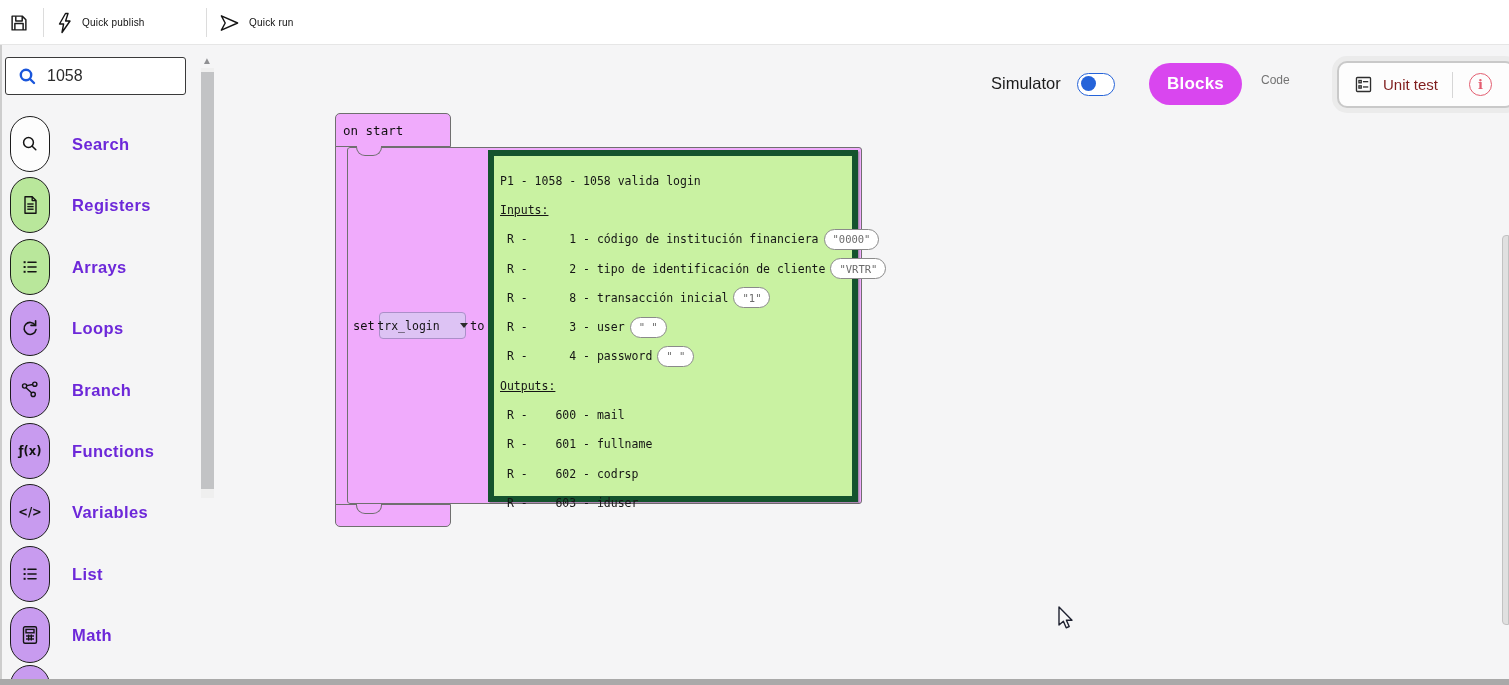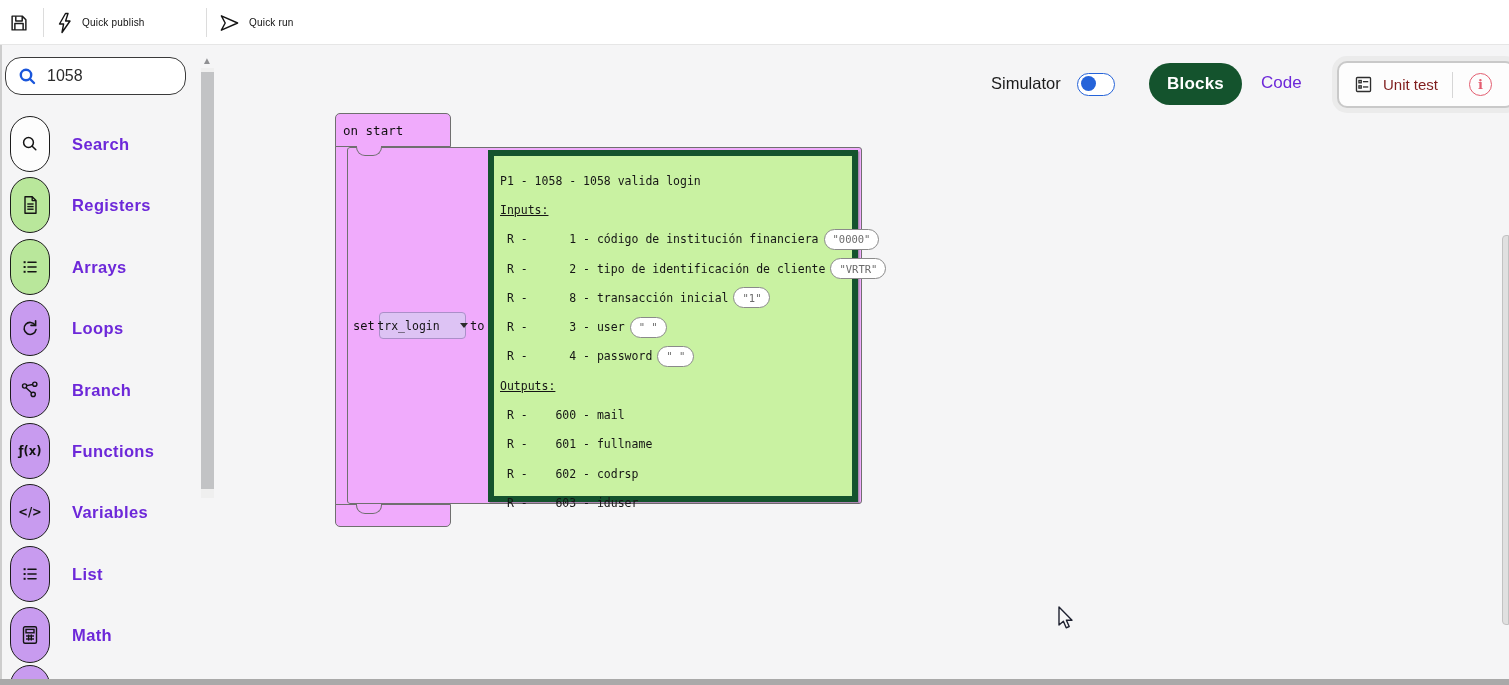--- a/index.html
+++ b/index.html
@@ -9,21 +9,21 @@
 
   
   .header { position:absolute; left:0; top:0; width:1509px; height:45px; background:#ffffff;
             border-bottom:1px solid #e6e6e6; z-index:10; }
   .hbtn { position:absolute; display:flex; align-items:center; gap:9px; height:29px; top:8px;
           cursor:pointer; color:#101010; font-size:10px; font-weight:500; letter-spacing:.2px; }
   .hdivider { position:absolute; top:8px; width:1px; height:29px; background:#dcdcdc; }
 
   
   .search-box { position:absolute; left:5px; top:57px; width:181px; height:38px; background:#fff;
-                border:1.5px solid #3a3a3a; border-radius:16px; display:flex; align-items:center;
+                border:1.5px solid #3a3a3a; border-radius:3px; display:flex; align-items:center;
                 padding-left:12px; gap:10px; z-index:5; }
   .search-box input { border:none; outline:none; width:110px; font-size:16px; color:#2b2b2b;
                       font-family:"Liberation Sans", sans-serif; background:transparent; }
   .tb-scroll-arrow { position:absolute; left:202px; top:55px; font-size:10px; color:#8f9093; z-index:4; }
   .tb-scroll-track { position:absolute; left:201px; top:68px; width:13px; height:430px; background:#efefef; z-index:3; }
   .tb-scroll-thumb { position:absolute; left:201px; top:72px; width:13px; height:417px; background:#c2c3c5; z-index:4; }
 
   .cat-item { position:absolute; left:10px; display:flex; align-items:center; gap:22px; height:40px; cursor:pointer; }
   .cat-icon { width:40px; height:56px; border:1.6px solid #1c1c1c; border-radius:20px;
               display:flex; align-items:center; justify-content:center; flex:0 0 auto; }
@@ -58,23 +58,23 @@
   .gb-head { font-weight:normal; text-decoration:underline; }
   .gb-pill { margin-left:5px; height:21px; padding:0 8px; background:#ffffff; border:1px solid #8a8a8a;
              border-radius:11px; display:flex; align-items:center; font-size:10.5px; color:#6b6b6b; cursor:pointer; }
 
   
   .sim-label { position:absolute; left:991px; top:74px; font-size:16.5px; color:#1c1c1c; z-index:5; }
   .toggle { position:absolute; left:1077px; top:73px; width:38px; height:23px; border:1.5px solid #2563d9;
             border-radius:12px; background:#fff; cursor:pointer; z-index:5; }
   .toggle .knob { position:absolute; left:2.5px; top:2.3px; width:15px; height:15px; border-radius:50%; background:#2563d9; }
   .blocks-pill { position:absolute; left:1149px; top:63px; width:93px; height:42px; border-radius:21px;
-                 background:#14532d; color:#fff; font-size:17px; font-weight:600; letter-spacing:.2px;
+                 background:#d946ef; color:#fff; font-size:17px; font-weight:600; letter-spacing:.2px;
                  display:flex; align-items:center; justify-content:center; cursor:pointer; z-index:5; }
-  .code-label { position:absolute; left:1261px; top:73px; font-size:17px; color:#6d28d9; cursor:pointer; z-index:5; }
+  .code-label { position:absolute; left:1261px; top:73px; font-size:12px; color:#737373; cursor:pointer; z-index:5; }
   .unittest-box { position:absolute; left:1337px; top:61px; width:178px; height:47px; background:#fdfdfd;
                   border:2px solid #c9c9c9; border-radius:10px; box-shadow:0 0 0 5px #ebebeb;
                   display:flex; align-items:center; padding-left:15px; gap:10px; z-index:5; }
   .unittest-label { font-size:15px; color:#7f1d1d; }
   .ut-divider { width:1px; height:26px; background:#d6d6d6; margin-left:4px; }
   .info-icon { width:23px; height:23px; border:1.8px solid #e35d70; border-radius:50%; color:#e35d70;
                font-size:13px; font-weight:bold; font-family:"DejaVu Serif", serif;
                display:flex; align-items:center; justify-content:center; margin-left:6px; cursor:pointer; }
 
   

